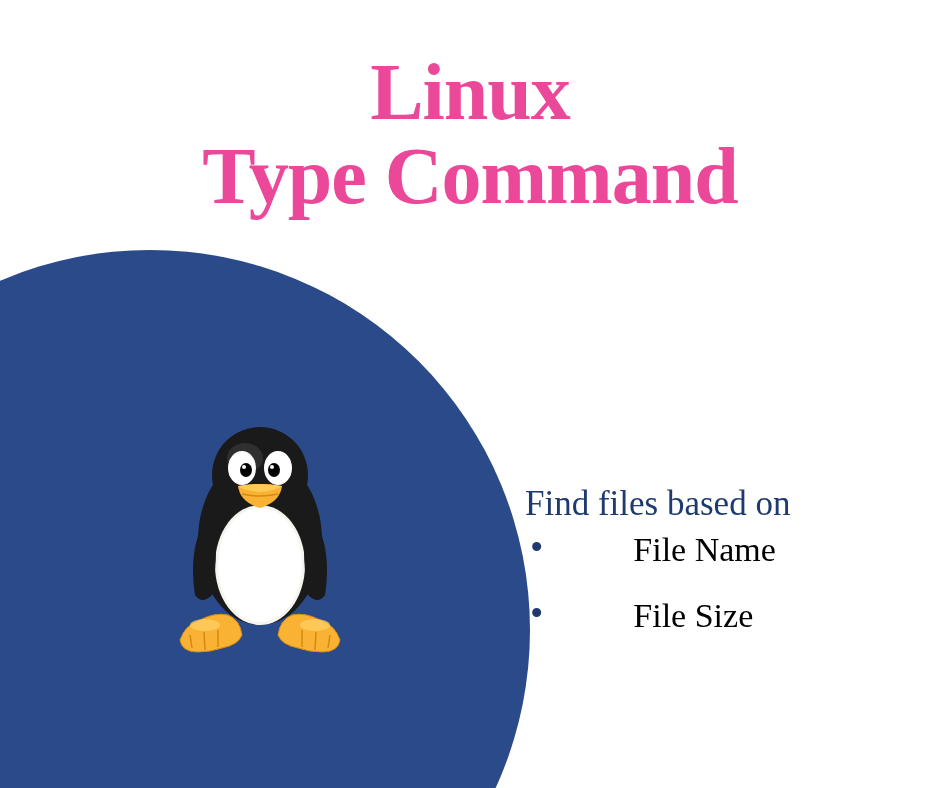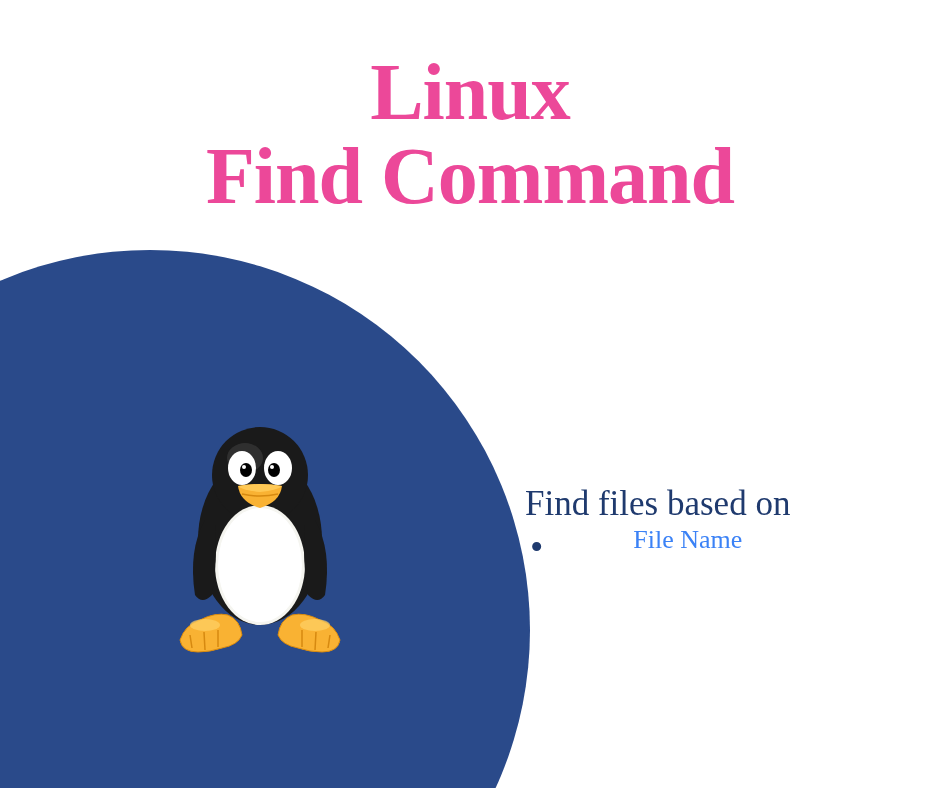--- a/index.html
+++ b/index.html
@@ -61,42 +61,42 @@
     color: #1f3a6e;
     font-family: Georgia, 'Times New Roman', serif;
   }
   .list {
     position: absolute;
     left: 530px;
     top: 525px;
     list-style: none;
   }
   .list li {
-    font-size: 26px;
-    color: #3b82f6;
+    font-size: 34px;
+    color: #000000;
     font-family: Georgia, 'Times New Roman', serif;
     margin-bottom: 22px;
     display: flex;
-    align-items: flex-start;
+    align-items: flex-end;
   }
   .list li::before {
     content: "•";
     font-size: 38px;
     color: #1f3a6e;
     margin-right: 90px;
   }
 </style>
 </head>
 <body>
 
 <div class="circle"></div>
 
 <div class="title">
   <span class="title-line1">Linux</span>
-  <span class="title-line2">Find Command</span>
+  <span class="title-line2">Type Command</span>
 </div>
 
 <div class="penguin">
   <svg viewBox="0 0 200 240" xmlns="http://www.w3.org/2000/svg">
 
     <ellipse cx="100" cy="120" rx="62" ry="85" fill="#1a1a1a"></ellipse>
 
     <ellipse cx="100" cy="55" rx="48" ry="48" fill="#1a1a1a"></ellipse>
 
     <ellipse cx="85" cy="38" rx="18" ry="15" fill="#3d3d3d" opacity="0.6"></ellipse>
@@ -133,13 +133,16 @@
     <ellipse cx="155" cy="205" rx="15" ry="6" fill="#ffd166" opacity="0.7"></ellipse>
   </svg>
 </div>
 
 <div class="subtitle">Find files based on</div>
 
 <ul class="list">
   <li>
       <span>File Name</span>
     </li>
+  <li>
+      <span>File Size</span>
+    </li>
 </ul>
 
 </body></html>

